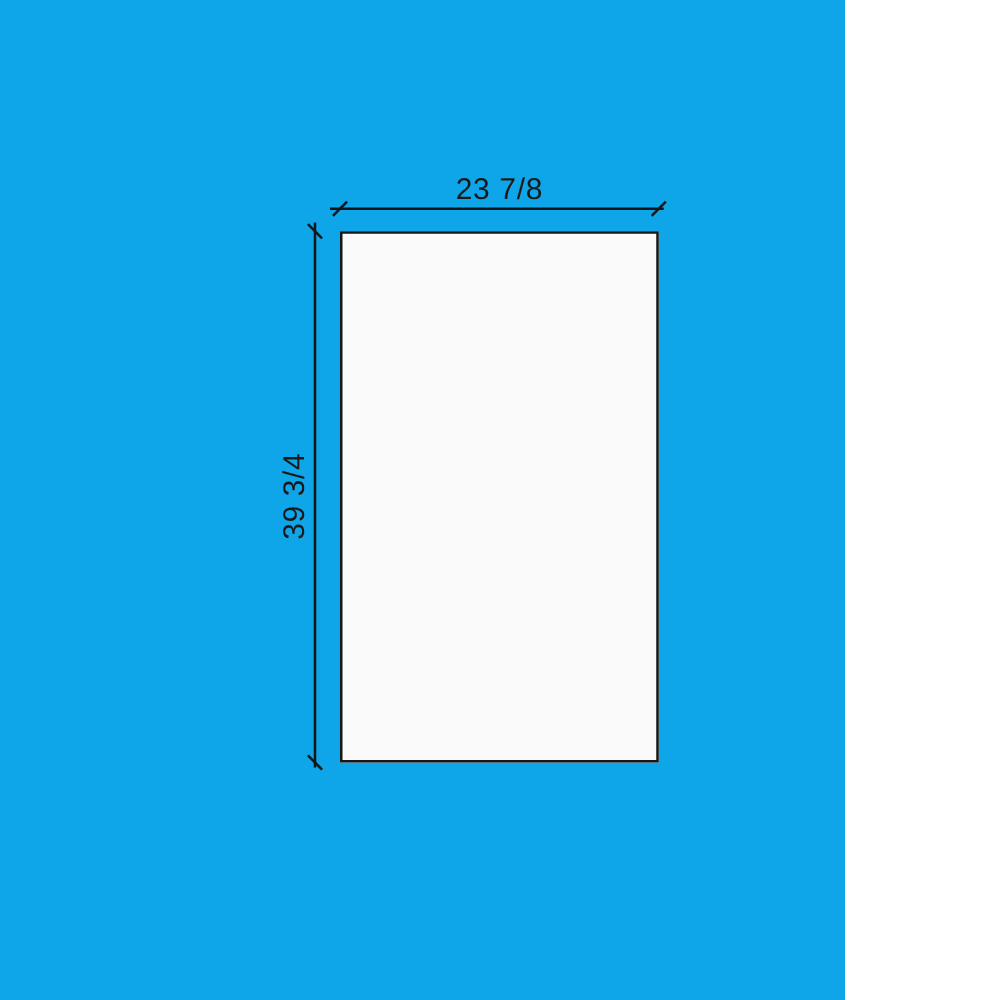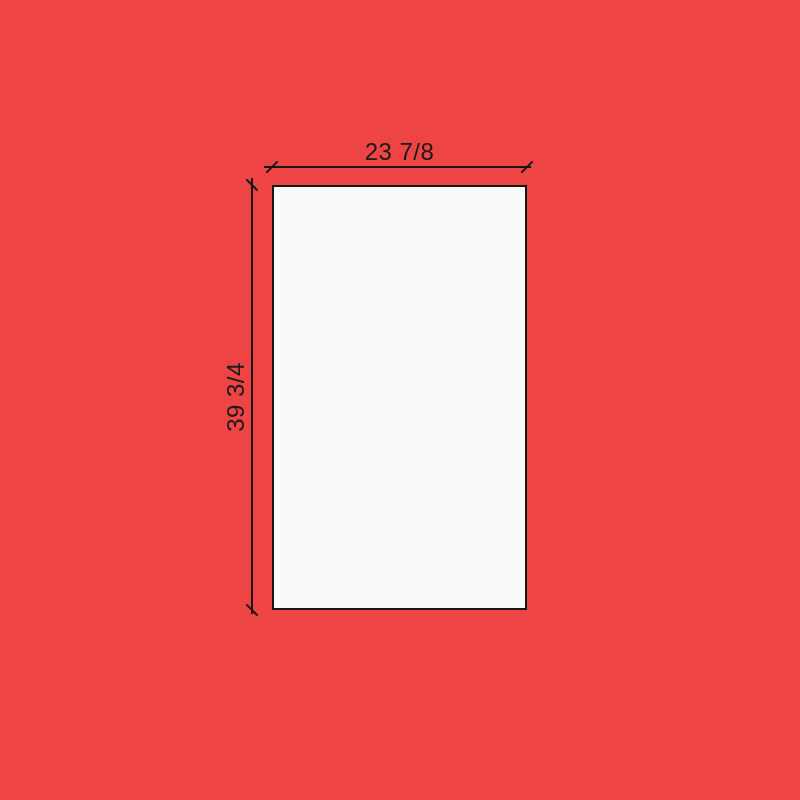--- a/index.html
+++ b/index.html
@@ -1,23 +1,23 @@
 <!DOCTYPE html>
 <html><head>
 <meta charset="utf-8">
 <style>
   html, body {
     margin: 0;
     padding: 0;
   }
   .canvas {
     position: relative;
-    width: 800px;
+    width: 676px;
     height: 800px;
-    background: #ef4444;
+    background: #0ea5e9;
     overflow: hidden;
     font-family: "Liberation Sans", sans-serif;
     color: #1a1a1a;
   }
 
   
   .panel {
     position: absolute;
     left: 272px;
     top: 185px;

